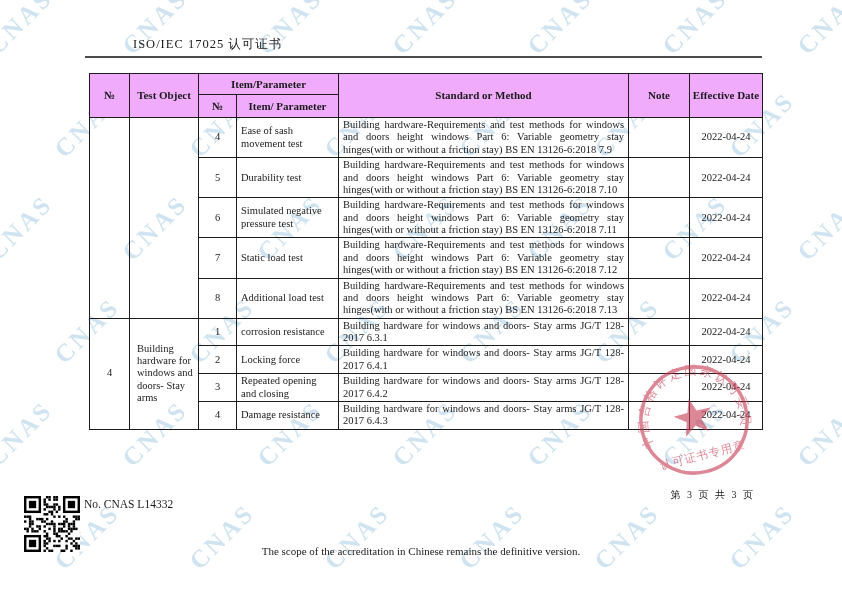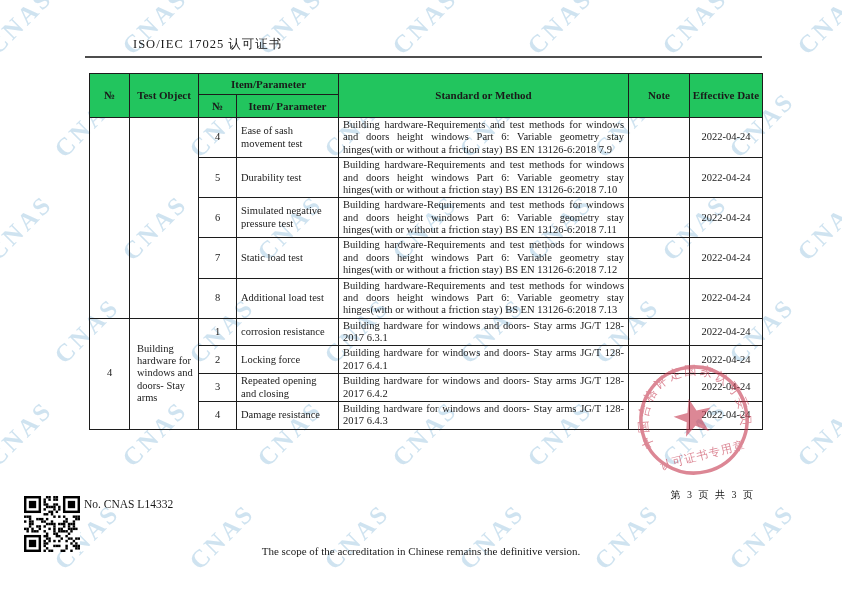--- a/index.html
+++ b/index.html
@@ -40,21 +40,21 @@
     font-size:10.5px;line-height:1.18;
   }
   #cert-table td,#cert-table th{
     border:1px solid #1c1c1c;
     padding:1px 4px;
     vertical-align:middle;
     background:transparent;
     overflow:hidden;
   }
   #cert-table th{
-    background:#22c55e;
+    background:#f0abfc;
     font-weight:bold;font-size:11px;text-align:center;padding:1px 2px;
   }
   .c-center{text-align:center;}
   .c-left{text-align:left;}
   .std{text-align:justify;}
   .testobj{padding-left:7px !important;vertical-align:middle;}
 
   
   #stamp{position:absolute;left:636px;top:362px;z-index:4;opacity:0.6;transform:rotate(-14deg);pointer-events:none;}
 

